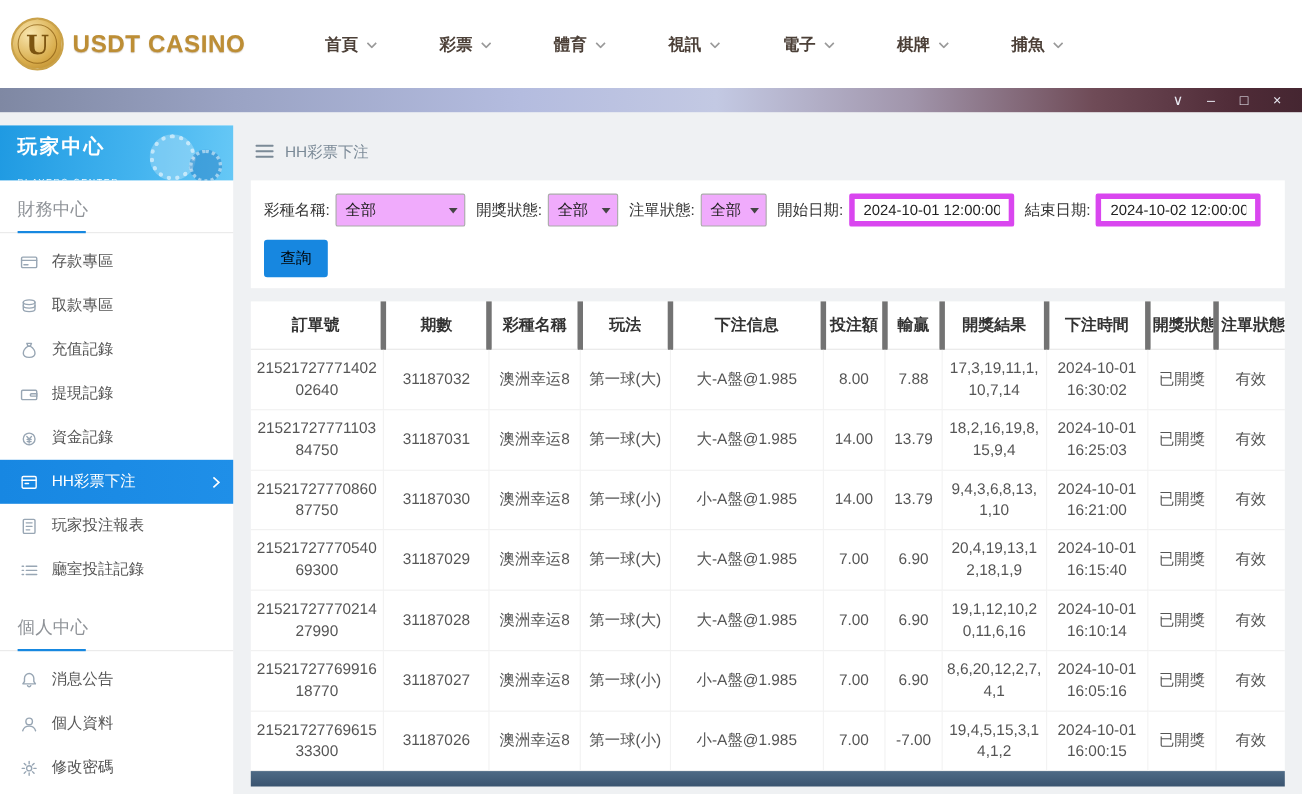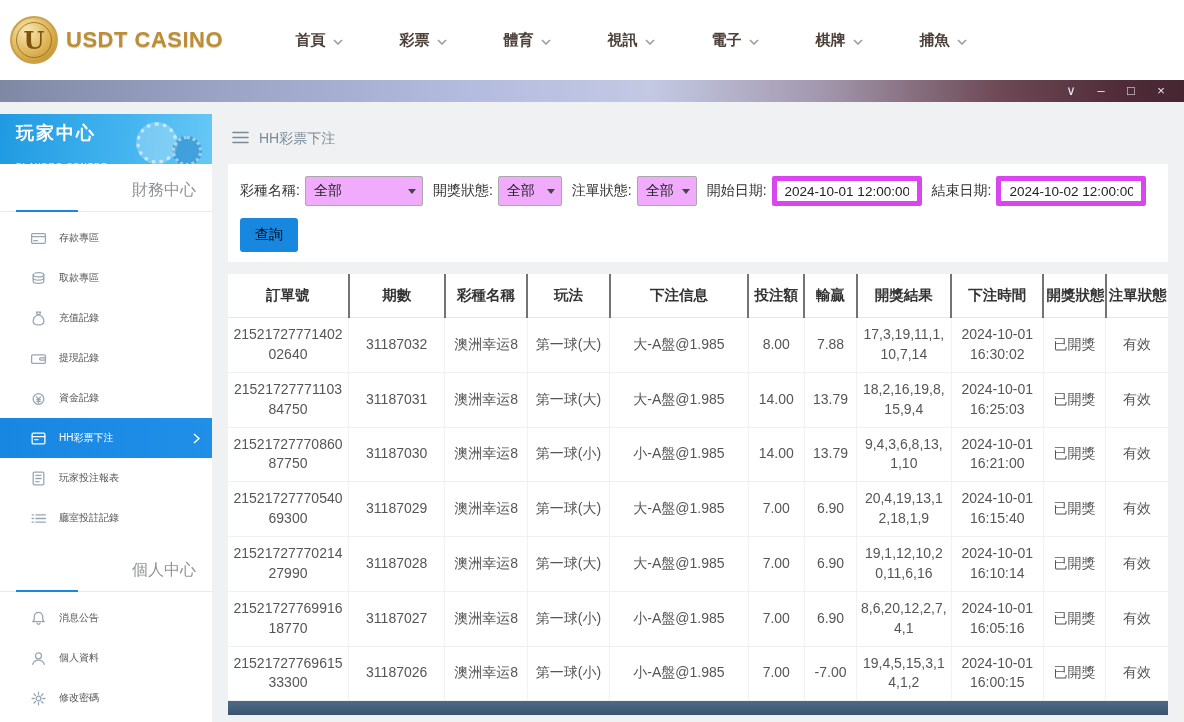--- a/index.html
+++ b/index.html
@@ -32,24 +32,24 @@
   .sidebar { flex:0 0 212px; width:212px; background:#fff; }
   .sidebar-head { height:50px; color:#fff; padding:7px 0 0 16px; position:relative; overflow:hidden;
     background:linear-gradient(95deg,#1f9ae2,#44b4ef 60%,#66c8f6); }
   .sidebar-title { font-size:18px; font-weight:bold; letter-spacing:2px; position:relative; z-index:1; }
   .sidebar-sub { font-size:8px; letter-spacing:1.5px; margin-top:16px; opacity:.95; position:relative; z-index:1; }
   .chips { position:absolute; right:8px; top:2px; width:78px; height:48px; }
   .chips::before { content:""; position:absolute; right:26px; top:6px; width:34px; height:34px; border-radius:50%;
     background:rgba(255,255,255,.25); border:4px dotted rgba(255,255,255,.55); }
   .chips::after { content:""; position:absolute; right:2px; top:20px; width:24px; height:24px; border-radius:50%;
     background:rgba(30,120,190,.45); border:3px dotted rgba(255,255,255,.5); }
-  .section-label { position:relative; font-size:16px; color:#8f9398; padding:16px 16px 10px; border-bottom:1px solid #e9e9e9;text-align:right; }
+  .section-label { position:relative; font-size:16px; color:#8f9398; padding:16px 16px 10px; border-bottom:1px solid #e9e9e9; }
   .section-label::after { content:""; position:absolute; left:16px; bottom:-1px; width:62px; height:2px; background:#1788e0; }
   .menu { list-style:none; padding:6px 0; }
-  .menu-item { display:flex; align-items:center; height:40px; padding:0 12px 0 30px; color:#555; font-size:10px; cursor:pointer; }
+  .menu-item { display:flex; align-items:center; height:40px; padding:0 12px 0 18px; color:#555; font-size:14px; cursor:pointer; }
   .menu-item .ico { width:17px; height:17px; margin-right:12px; color:#98a6b4; display:inline-flex; flex:0 0 auto; }
   .menu-item.active { background:linear-gradient(90deg,#1787e2,#1f8fe8); color:#fff; }
   .menu-item.active .ico { color:#fff; }
   .menu-item .chev { margin-left:auto; display:none; color:#fff; }
   .menu-item.active .chev { display:inline-flex; }
 
   
   .content { flex:1; display:flex; flex-direction:column; min-width:0; }
   .breadcrumb { height:50px; display:flex; align-items:center; gap:10px; color:#7b8a97; font-size:14px; padding-left:4px; flex:0 0 auto; }
 
@@ -64,21 +64,21 @@
   .sel-lottery { min-width:118px; } .sel-draw { min-width:64px; } .sel-bet { min-width:52px; }
   .date-input { height:30px; width:150px; border:5px solid #d946ef; border-radius:2px; font-size:13.5px;
     color:#222; padding:0 8px; font-family:inherit; }
   .btn-row { margin-top:12px; }
   .search-btn { background:#1787e0; color:#000000; border:none; border-radius:3px; font-size:14px;
     padding:8px 15px; cursor:pointer; font-family:inherit; }
 
   .table-panel { background:#fff; margin-top:12px; flex:0 0 auto; }
   table { width:100%; border-collapse:collapse; table-layout:fixed; }
   th { font-size:14.5px; font-weight:bold; color:#333; padding:12px 2px; border-bottom:1px solid #e6e6e6;
-    border-right:2px solid #737373; white-space:nowrap; overflow:hidden; text-align:center; }
+    border-right:5px solid #737373; white-space:nowrap; overflow:hidden; text-align:center; }
   td { font-size:14px; color:#555; text-align:center; padding:7px 3px; border-bottom:1px solid #f0f0f0;
     border-right:1px solid #f2f2f2; line-height:1.42; vertical-align:middle; }
   th:last-child, td:last-child { border-right:none; }
   td.cell-order, td.cell-result { word-break:break-all; }
 
   .footer-bar { height:14px; background:linear-gradient(#4e6a85,#3a5470); flex:0 0 auto; }
 </style>
 </head>
 <body>
 

